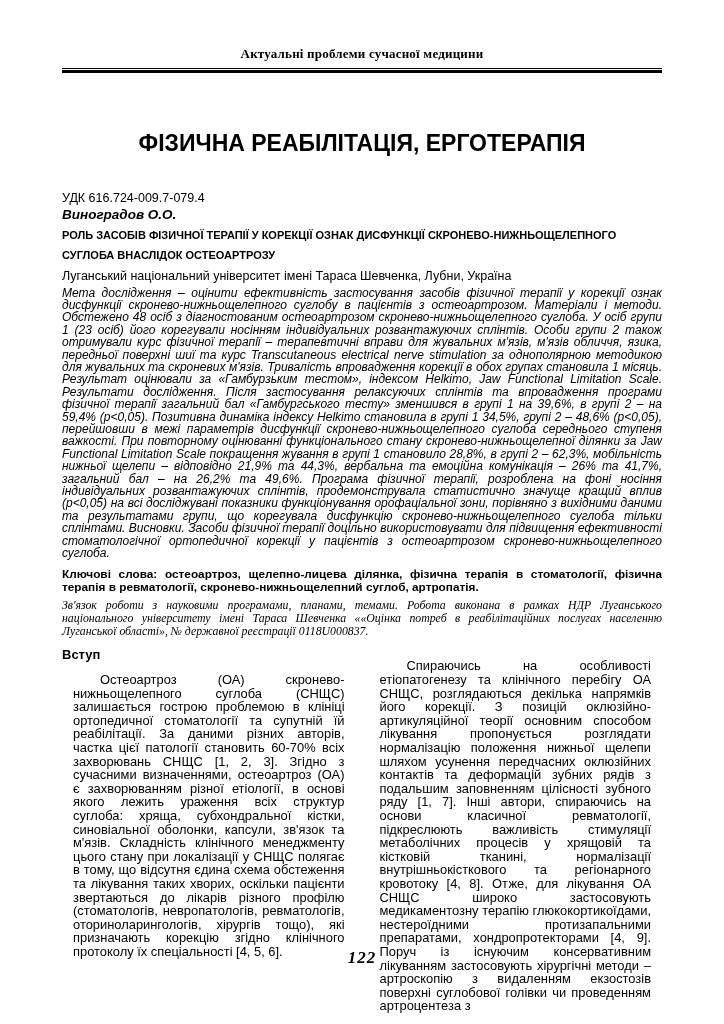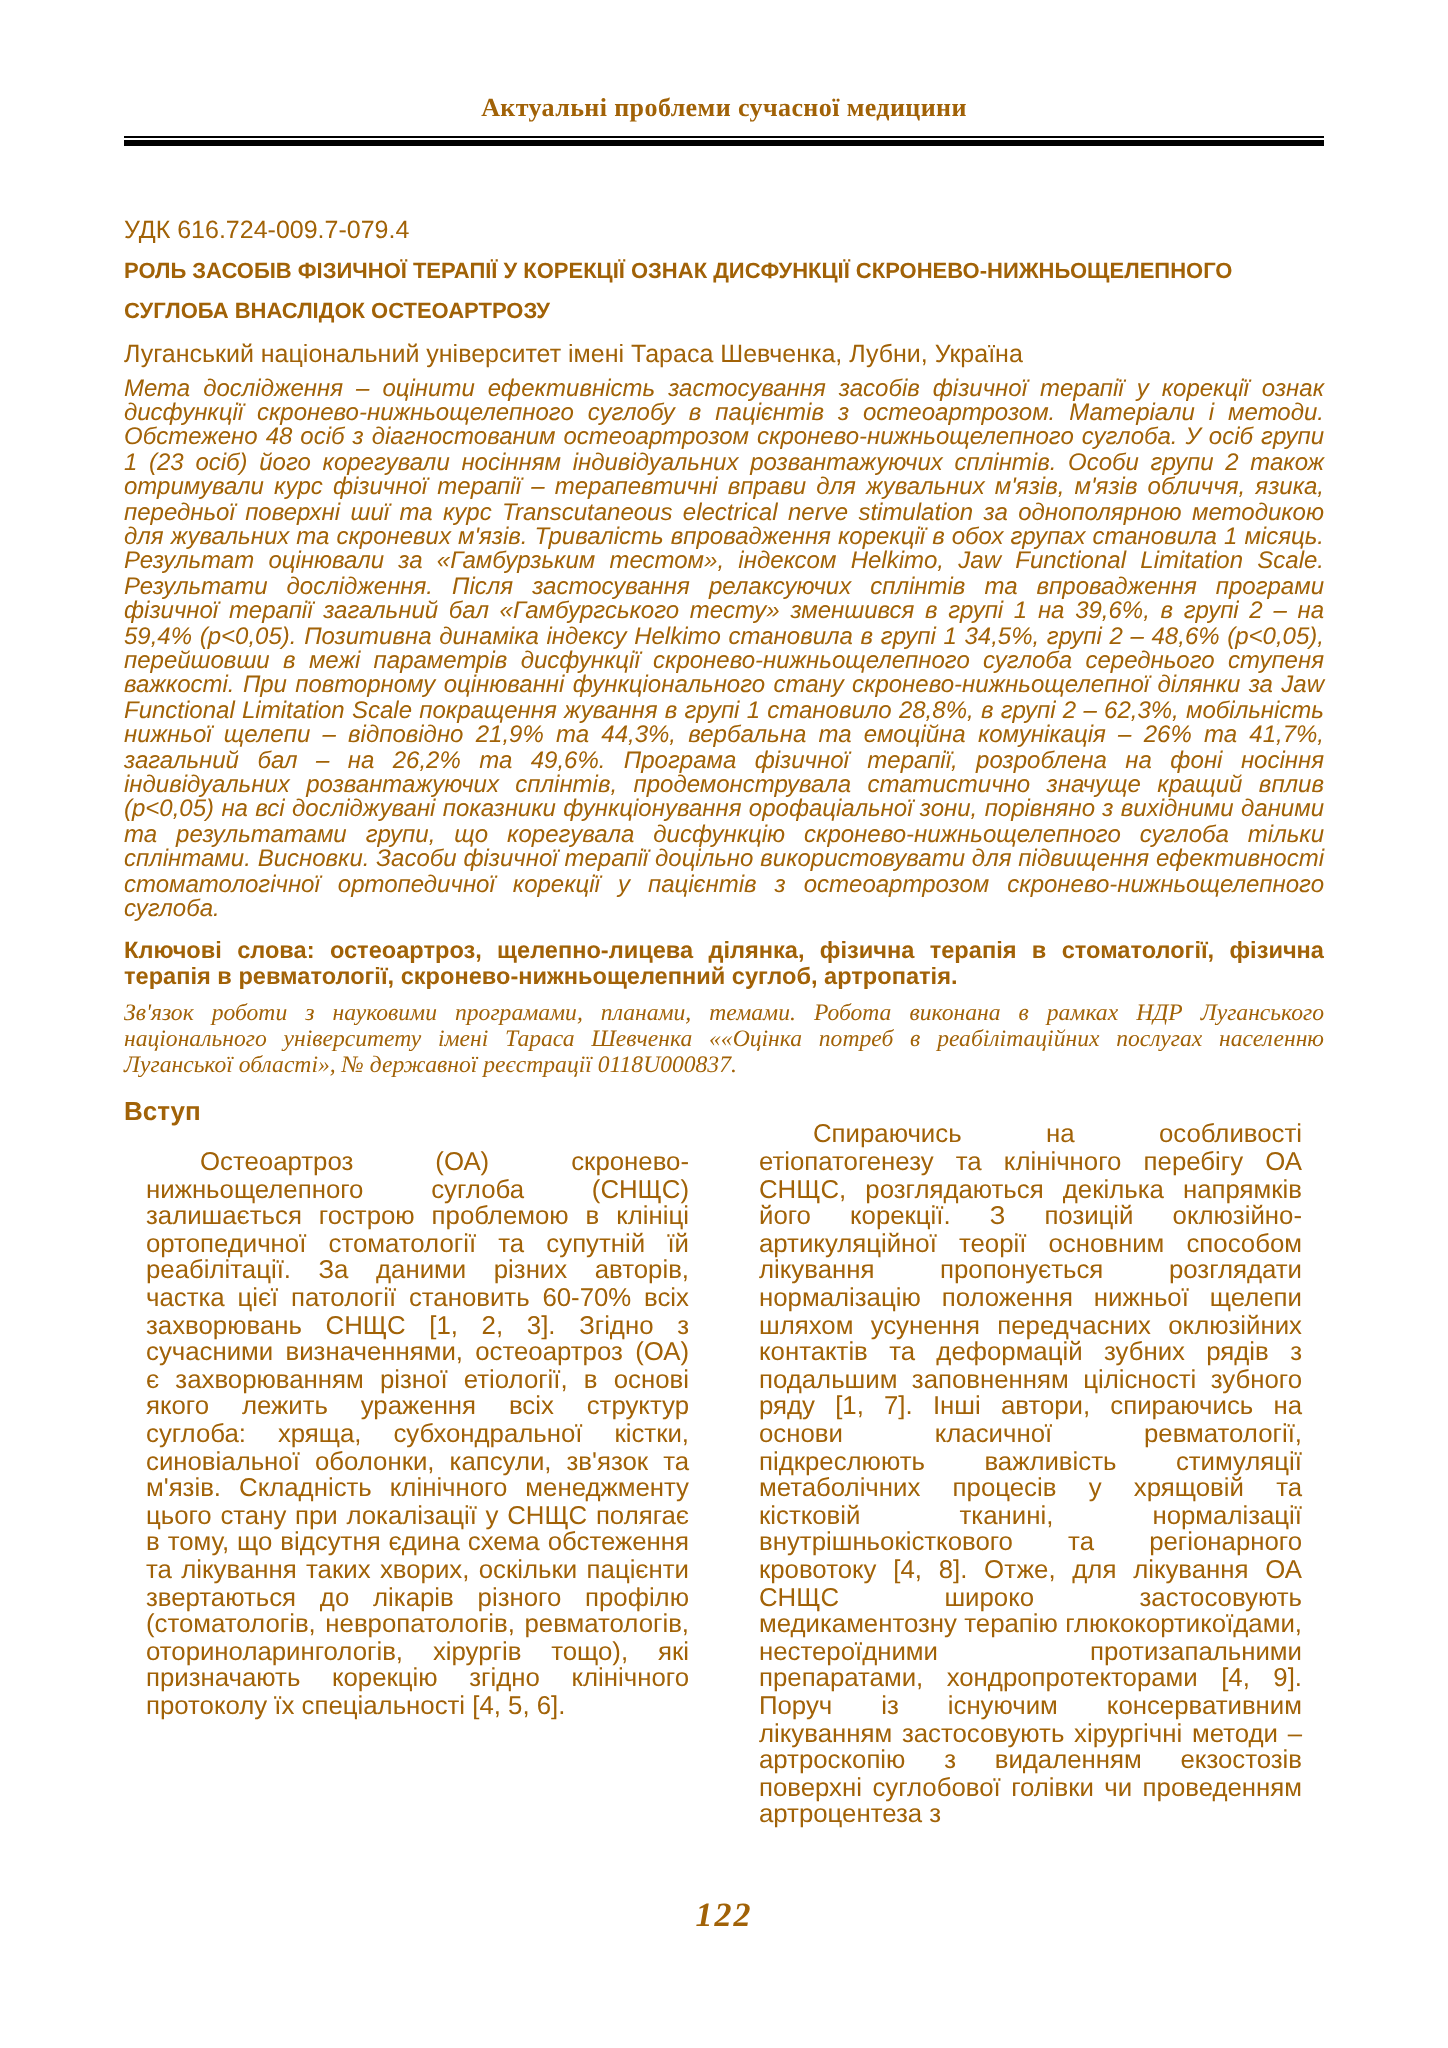--- a/index.html
+++ b/index.html
@@ -6,21 +6,21 @@
   html, body {
     margin: 0;
     padding: 0;
     background: #ffffff;
   }
   .page {
     position: relative;
     width: 724px;
     height: 1024px;
     background: #ffffff;
-    color: #a16207;
+    color: #000000;
     font-family: "Liberation Sans", sans-serif;
     overflow: hidden;
   }
   .content {
     margin: 0 62px;
     width: 600px;
   }
   .running-head {
     padding-top: 46px;
     text-align: center;
@@ -135,25 +135,27 @@
 </head>
 <body>
 
 <div class="page">
   <div class="content">
 
     <div class="running-head">Актуальні проблеми сучасної медицини</div>
 
     <div class="double-rule"></div>
 
+    <div class="section-title">ФІЗИЧНА РЕАБІЛІТАЦІЯ, ЕРГОТЕРАПІЯ</div>
 
     <div class="meta-block">
       <div class="udc-line">УДК 616.724-009.7-079.4</div>
     </div>
 
+    <div class="author-name">Виноградов О.О.</div>
 
     <div class="article-title">РОЛЬ ЗАСОБІВ ФІЗИЧНОЇ ТЕРАПІЇ У КОРЕКЦІЇ ОЗНАК ДИСФУНКЦІЇ СКРОНЕВО-НИЖНЬОЩЕЛЕПНОГО СУГЛОБА ВНАСЛІДОК ОСТЕОАРТРОЗУ</div>
 
     <div class="affiliation">Луганський національний університет імені Тараса Шевченка, Лубни, Україна</div>
 
     <div class="abstract">Мета дослідження – оцінити ефективність застосування засобів фізичної терапії у корекції ознак дисфункції скронево-нижньощелепного суглобу в пацієнтів з остеоартрозом. Матеріали і методи. Обстежено 48 осіб з діагностованим остеоартрозом скронево-нижньощелепного суглоба. У осіб групи 1 (23 осіб) його корегували носінням індивідуальних розвантажуючих сплінтів. Особи групи 2 також отримували курс фізичної терапії – терапевтичні вправи для жувальних м'язів, м'язів обличчя, язика, передньої поверхні шиї та курс Transcutaneous electrical nerve stimulation за однополярною методикою для жувальних та скроневих м'язів. Тривалість впровадження корекції в обох групах становила 1 місяць. Результат оцінювали за «Гамбурзьким тестом», індексом Helkimo, Jaw Functional Limitation Scale. Результати дослідження. Після застосування релаксуючих сплінтів та впровадження програми фізичної терапії загальний бал «Гамбургського тесту» зменшився в групі 1 на 39,6%, в групі 2 – на 59,4% (p&lt;0,05). Позитивна динаміка індексу Helkimo становила в групі 1 34,5%, групі 2 – 48,6% (p&lt;0,05), перейшовши в межі параметрів дисфункції скронево-нижньощелепного суглоба середнього ступеня важкості. При повторному оцінюванні функціонального стану скронево-нижньощелепної ділянки за Jaw Functional Limitation Scale покращення жування в групі 1 становило 28,8%, в групі 2 – 62,3%, мобільність нижньої щелепи – відповідно 21,9% та 44,3%, вербальна та емоційна комунікація – 26% та 41,7%, загальний бал – на 26,2% та 49,6%. Програма фізичної терапії, розроблена на фоні носіння індивідуальних розвантажуючих сплінтів, продемонструвала статистично значуще кращий вплив (p&lt;0,05) на всі досліджувані показники функціонування орофаціальної зони, порівняно з вихідними даними та результатами групи, що корегувала дисфункцію скронево-нижньощелепного суглоба тільки сплінтами. Висновки. Засоби фізичної терапії доцільно використовувати для підвищення ефективності стоматологічної ортопедичної корекції у пацієнтів з остеоартрозом скронево-нижньощелепного суглоба.</div>
 
     <div class="keywords">Ключові слова: остеоартроз, щелепно-лицева ділянка, фізична терапія в стоматології, фізична терапія в ревматології, скронево-нижньощелепний суглоб, артропатія.</div>
 
     <div class="grant-info">Зв'язок роботи з науковими програмами, планами, темами. Робота виконана в рамках НДР Луганського національного університету імені Тараса Шевченка ««Оцінка потреб в реабілітаційних послугах населенню Луганської області», № державної реєстрації 0118U000837.</div>

